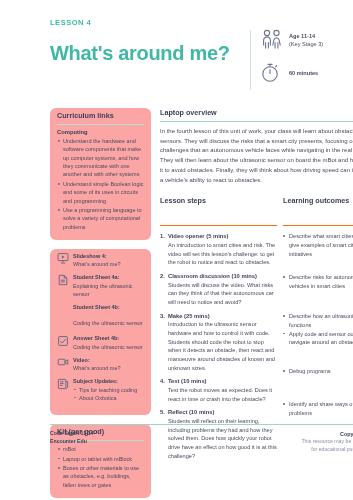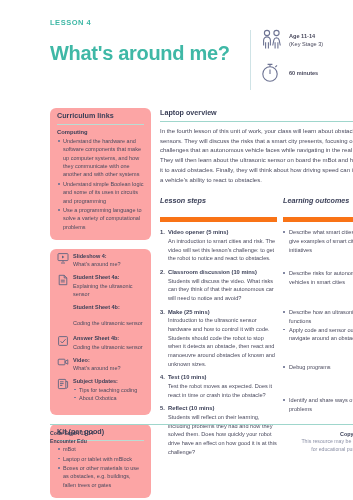--- a/index.html
+++ b/index.html
@@ -74,21 +74,21 @@
   }
 
   
   .sec-title{
     font-size:7.2px;font-weight:bold;color:#3a3f57;margin:0 0 5px 0;
     padding-bottom:4px;border-bottom:1px solid #9fd6cc;
   }
   .overview-p{font-size:6px;line-height:1.62;margin:0 0 11px 0;color:#4a4a5e;}
 
   .two-col-head{display:flex;margin-bottom:6px;}
-  .tch{font-size:7.2px;font-weight:bold;color:#3a3f57;padding-bottom:12px;border-bottom:5px solid #f97316;font-style:italic;}
+  .tch{font-size:7.2px;font-weight:bold;color:#3a3f57;padding-bottom:20px;border-bottom:1px solid #f97316;}
   .tch.a{width:117px;flex:0 0 117px;margin-right:6px;}
   .tch.b{flex:1;}
 
   .steps-grid{display:flex;}
   .steps-col{width:117px;flex:0 0 117px;margin-right:6px;}
   .out-col{flex:1;}
 
   .step{margin-bottom:5px;display:flex;}
   .step-num{flex:0 0 8px;font-size:5.8px;font-weight:bold;color:#3a3f57;line-height:1.5;}
   .step-body{flex:1;}

